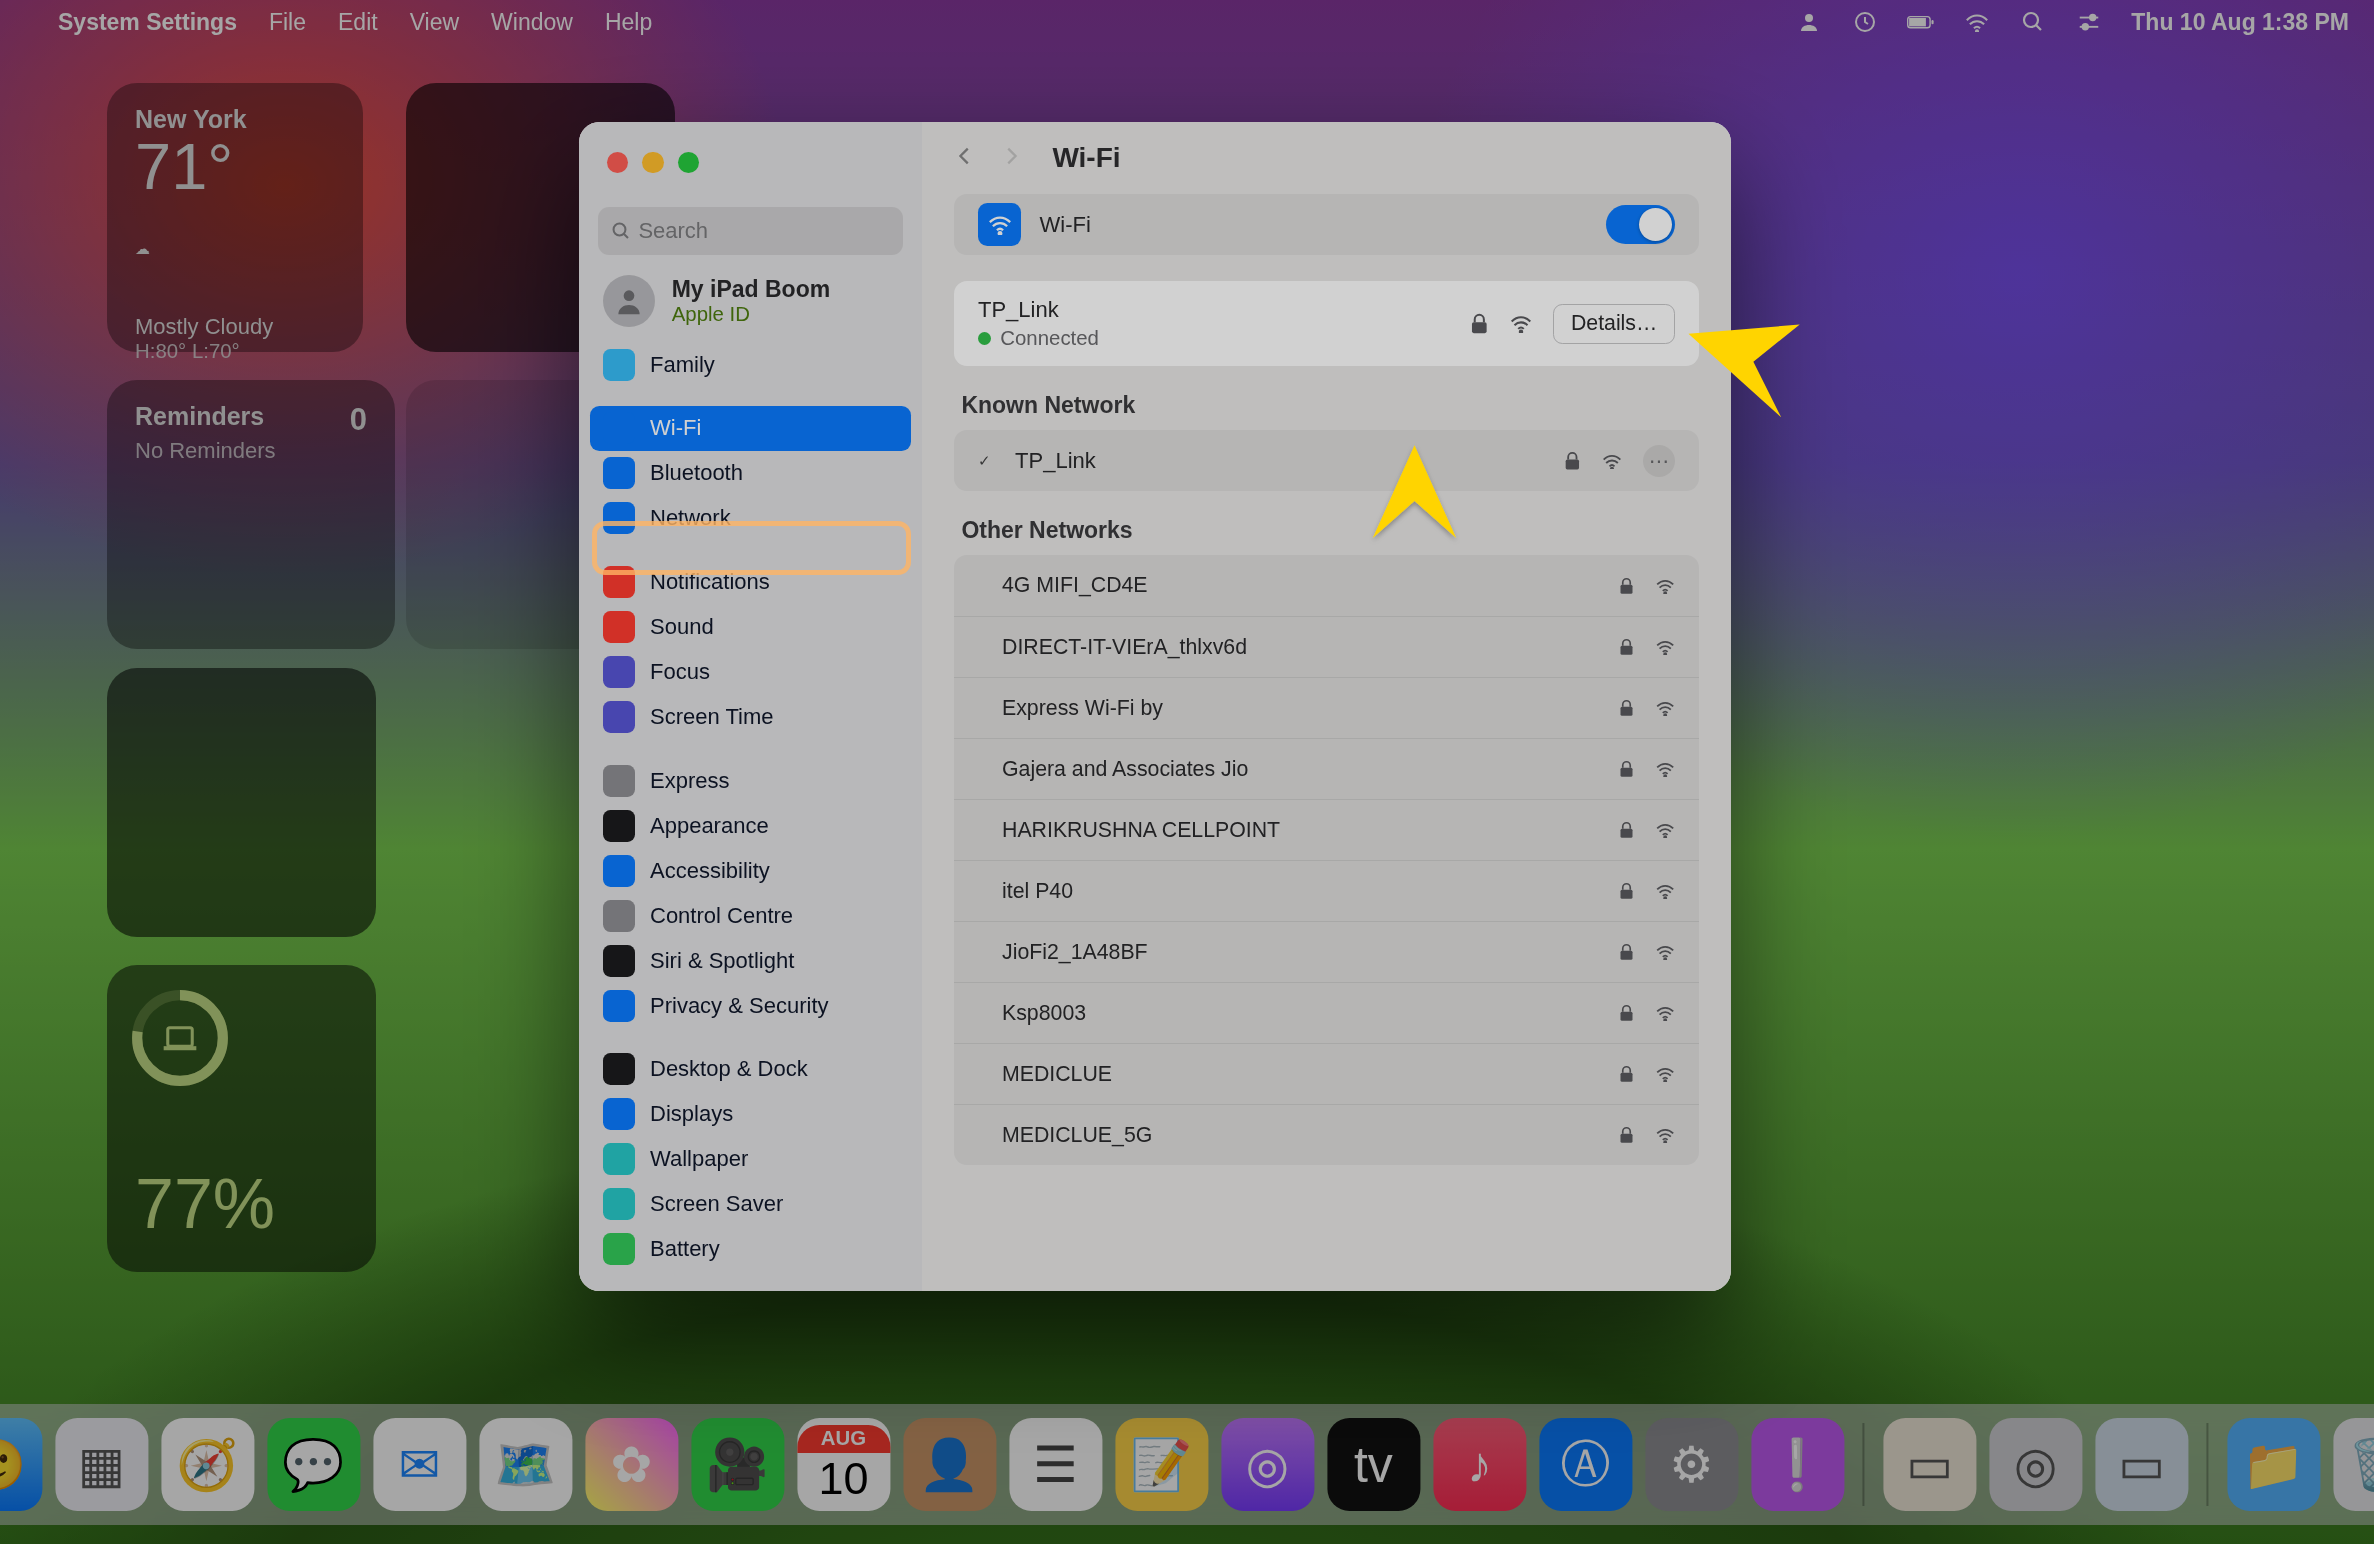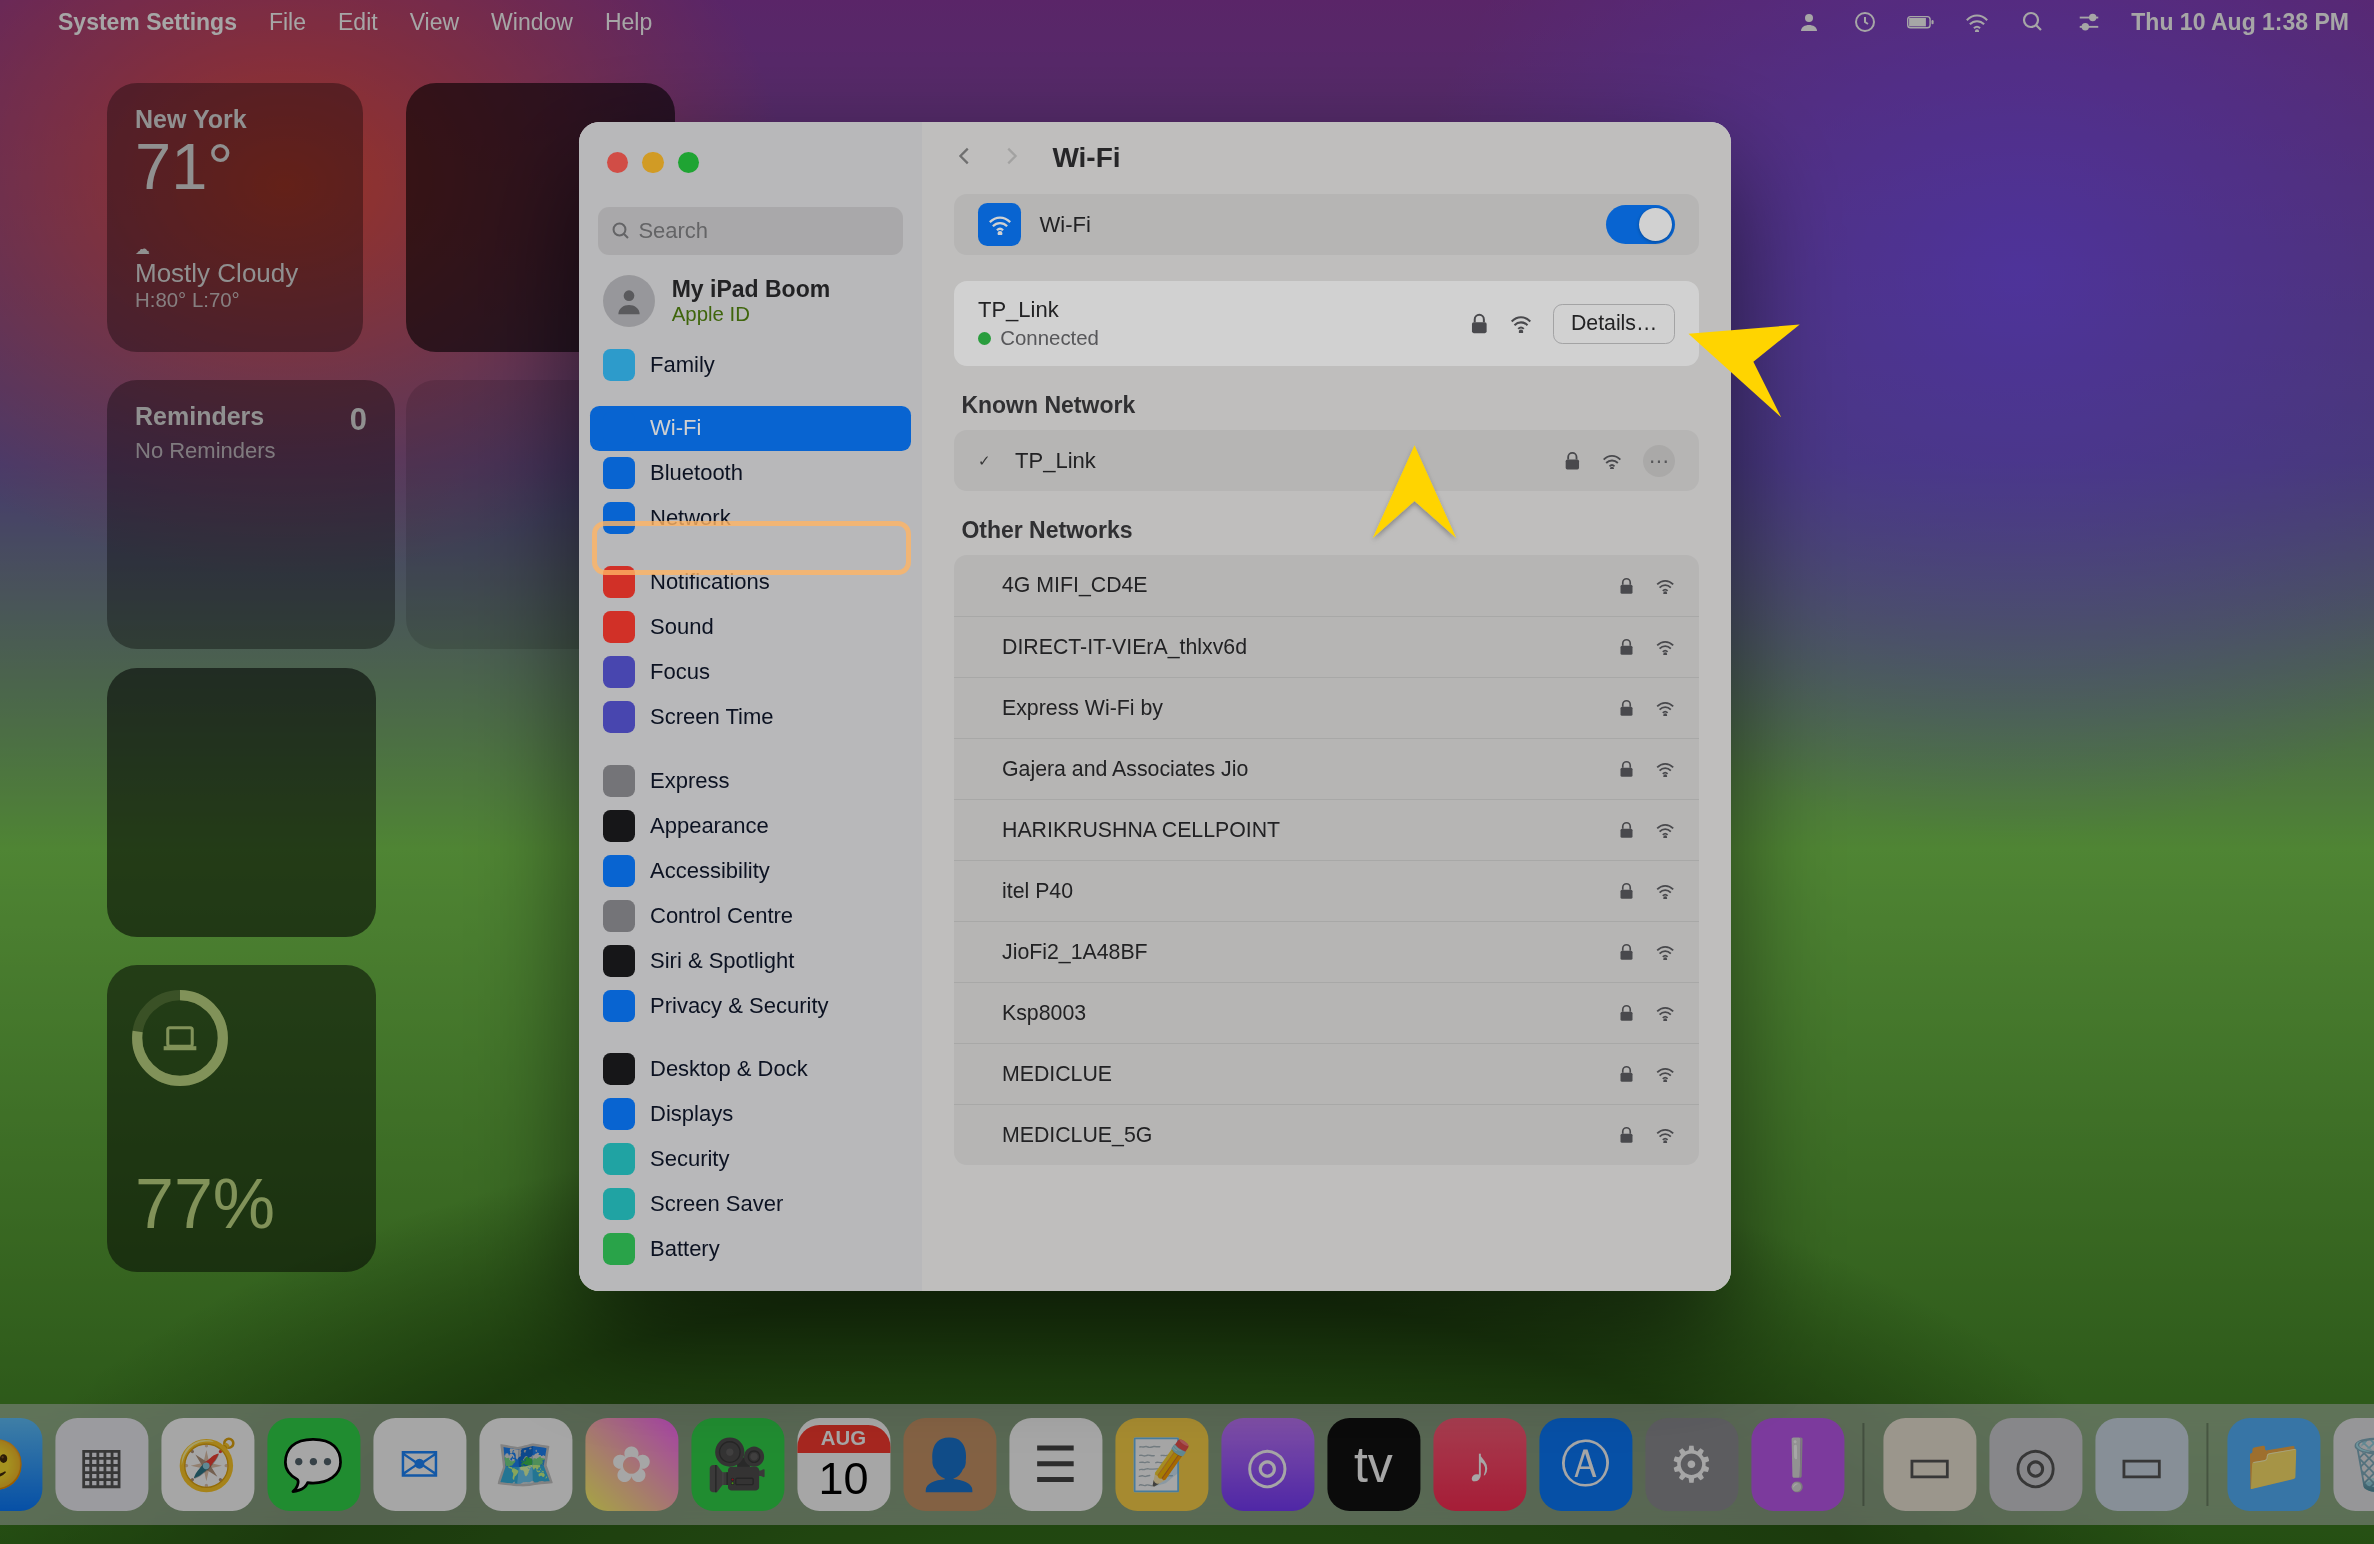--- a/index.html
+++ b/index.html
@@ -22,21 +22,21 @@
 .menubar .app{font-weight:700;}
 .menubar .right{margin-left:auto;display:flex;align-items:center;gap:28px;}
 .menubar .icon{width:28px;height:28px;display:flex;align-items:center;justify-content:center;color:#fff;}
 .menubar .clock{font-weight:600;}
 
 
 .widget{position:absolute;border-radius:30px;background:rgba(0,0,0,.35);color:#ddd;padding:22px 28px;z-index:1;}
 .weather{left:107px;top:83px;width:256px;height:269px;}
 .weather .city{font-size:25px;font-weight:600;}
 .weather .temp{font-size:65px;font-weight:300;line-height:1;}
-.weather .cond{font-size:26px;}
+.weather .cond{margin-top:56px;font-size:22px;}
 .weather .hilo{font-size:20.4px;opacity:.85;}
 .clockw{left:406px;top:83px;width:269px;height:269px;background:rgba(0,0,0,.6);}
 .reminders{left:107px;top:380px;width:288px;height:269px;}
 .reminders .title{font-size:25px;font-weight:600;}
 .reminders .count{float:right;font-size:31px;font-weight:700;}
 .reminders .none{font-size:22px;opacity:.8;margin-top:7.4px;}
 .clocks{left:107px;top:668px;width:269px;height:269px;background:rgba(0,0,0,.55);}
 .battw{left:107px;top:965px;width:269px;height:307px;background:rgba(0,0,0,.5);}
 .battw .pct{position:absolute;left:28px;bottom:28px;font-size:70px;font-weight:300;color:#c7e089;}
 .datew{left:406px;top:380px;width:269px;height:269px;background:rgba(0,0,0,.12);}
@@ -280,21 +280,21 @@
         <div class="sb-item">
           <span class="ic" style="background:#1c1c1e"></span>
           <span>Desktop &amp; Dock</span>
         </div>
         <div class="sb-item">
           <span class="ic" style="background:#0a7bff"></span>
           <span>Displays</span>
         </div>
         <div class="sb-item">
           <span class="ic" style="background:#28c7c7"></span>
-          <span>Security</span>
+          <span>Wallpaper</span>
         </div>
         <div class="sb-item">
           <span class="ic" style="background:#28c7c7"></span>
           <span>Screen Saver</span>
         </div>
         <div class="sb-item">
           <span class="ic" style="background:#33c759"></span>
           <span>Battery</span>
         </div>
       </div>

